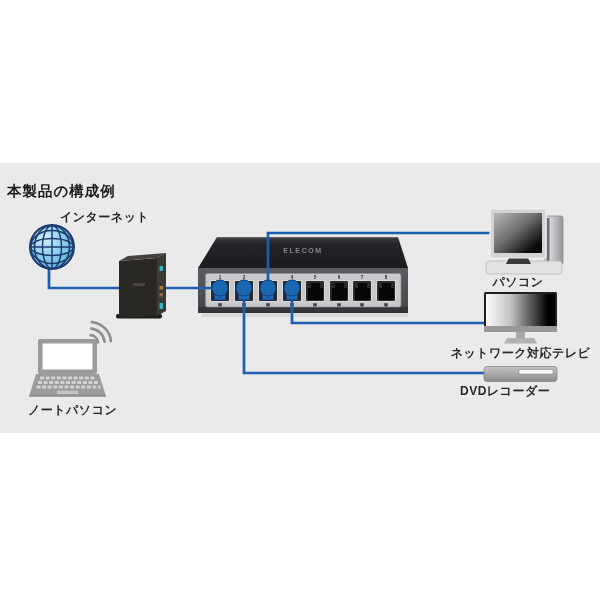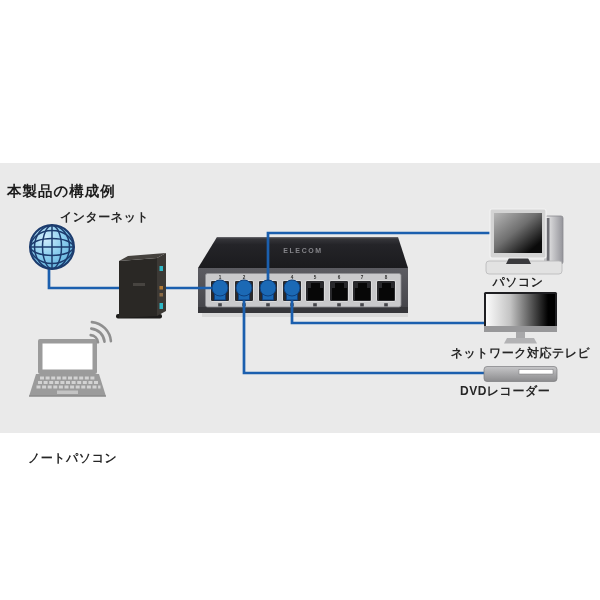--- a/index.html
+++ b/index.html
@@ -7,21 +7,21 @@
   .scene{position:absolute;left:0;top:0;width:600px;height:600px;}
   .band{position:absolute;left:0;top:163px;width:600px;height:270px;background:#eaeaea;}
   .svg-layer{position:absolute;left:0;top:0;}
   .title{position:absolute;left:7px;top:182px;font-size:14.5px;font-weight:bold;color:#1c1c1c;letter-spacing:1px;white-space:nowrap;}
   .label{position:absolute;font-size:12px;font-weight:bold;color:#262626;letter-spacing:0.5px;white-space:nowrap;}
   .lbl-internet{left:12px;top:209px;margin-left:48px;}
   .lbl-router{left:93px;top:238px;}
   .lbl-pc{left:458px;top:274px;width:120px;text-align:center;}
   .lbl-tv{left:450px;top:345px;width:141px;text-align:center;}
   .lbl-dvd{left:460px;top:383px;width:120px;text-align:left;}
-  .lbl-laptop{left:28px;top:402px;margin-top:48px;}
+  .lbl-laptop{left:28px;top:402px;}
   .port-num{font-size:4.6px;font-weight:bold;fill:#2e2e2e;}
   .brand{font-size:7px;font-weight:bold;fill:#85858a;letter-spacing:1.6px;}
 </style>
 </head>
 <body>
 
 <div class="scene">
   <div class="band"></div>
   <div class="title">本製品の構成例</div>
 

